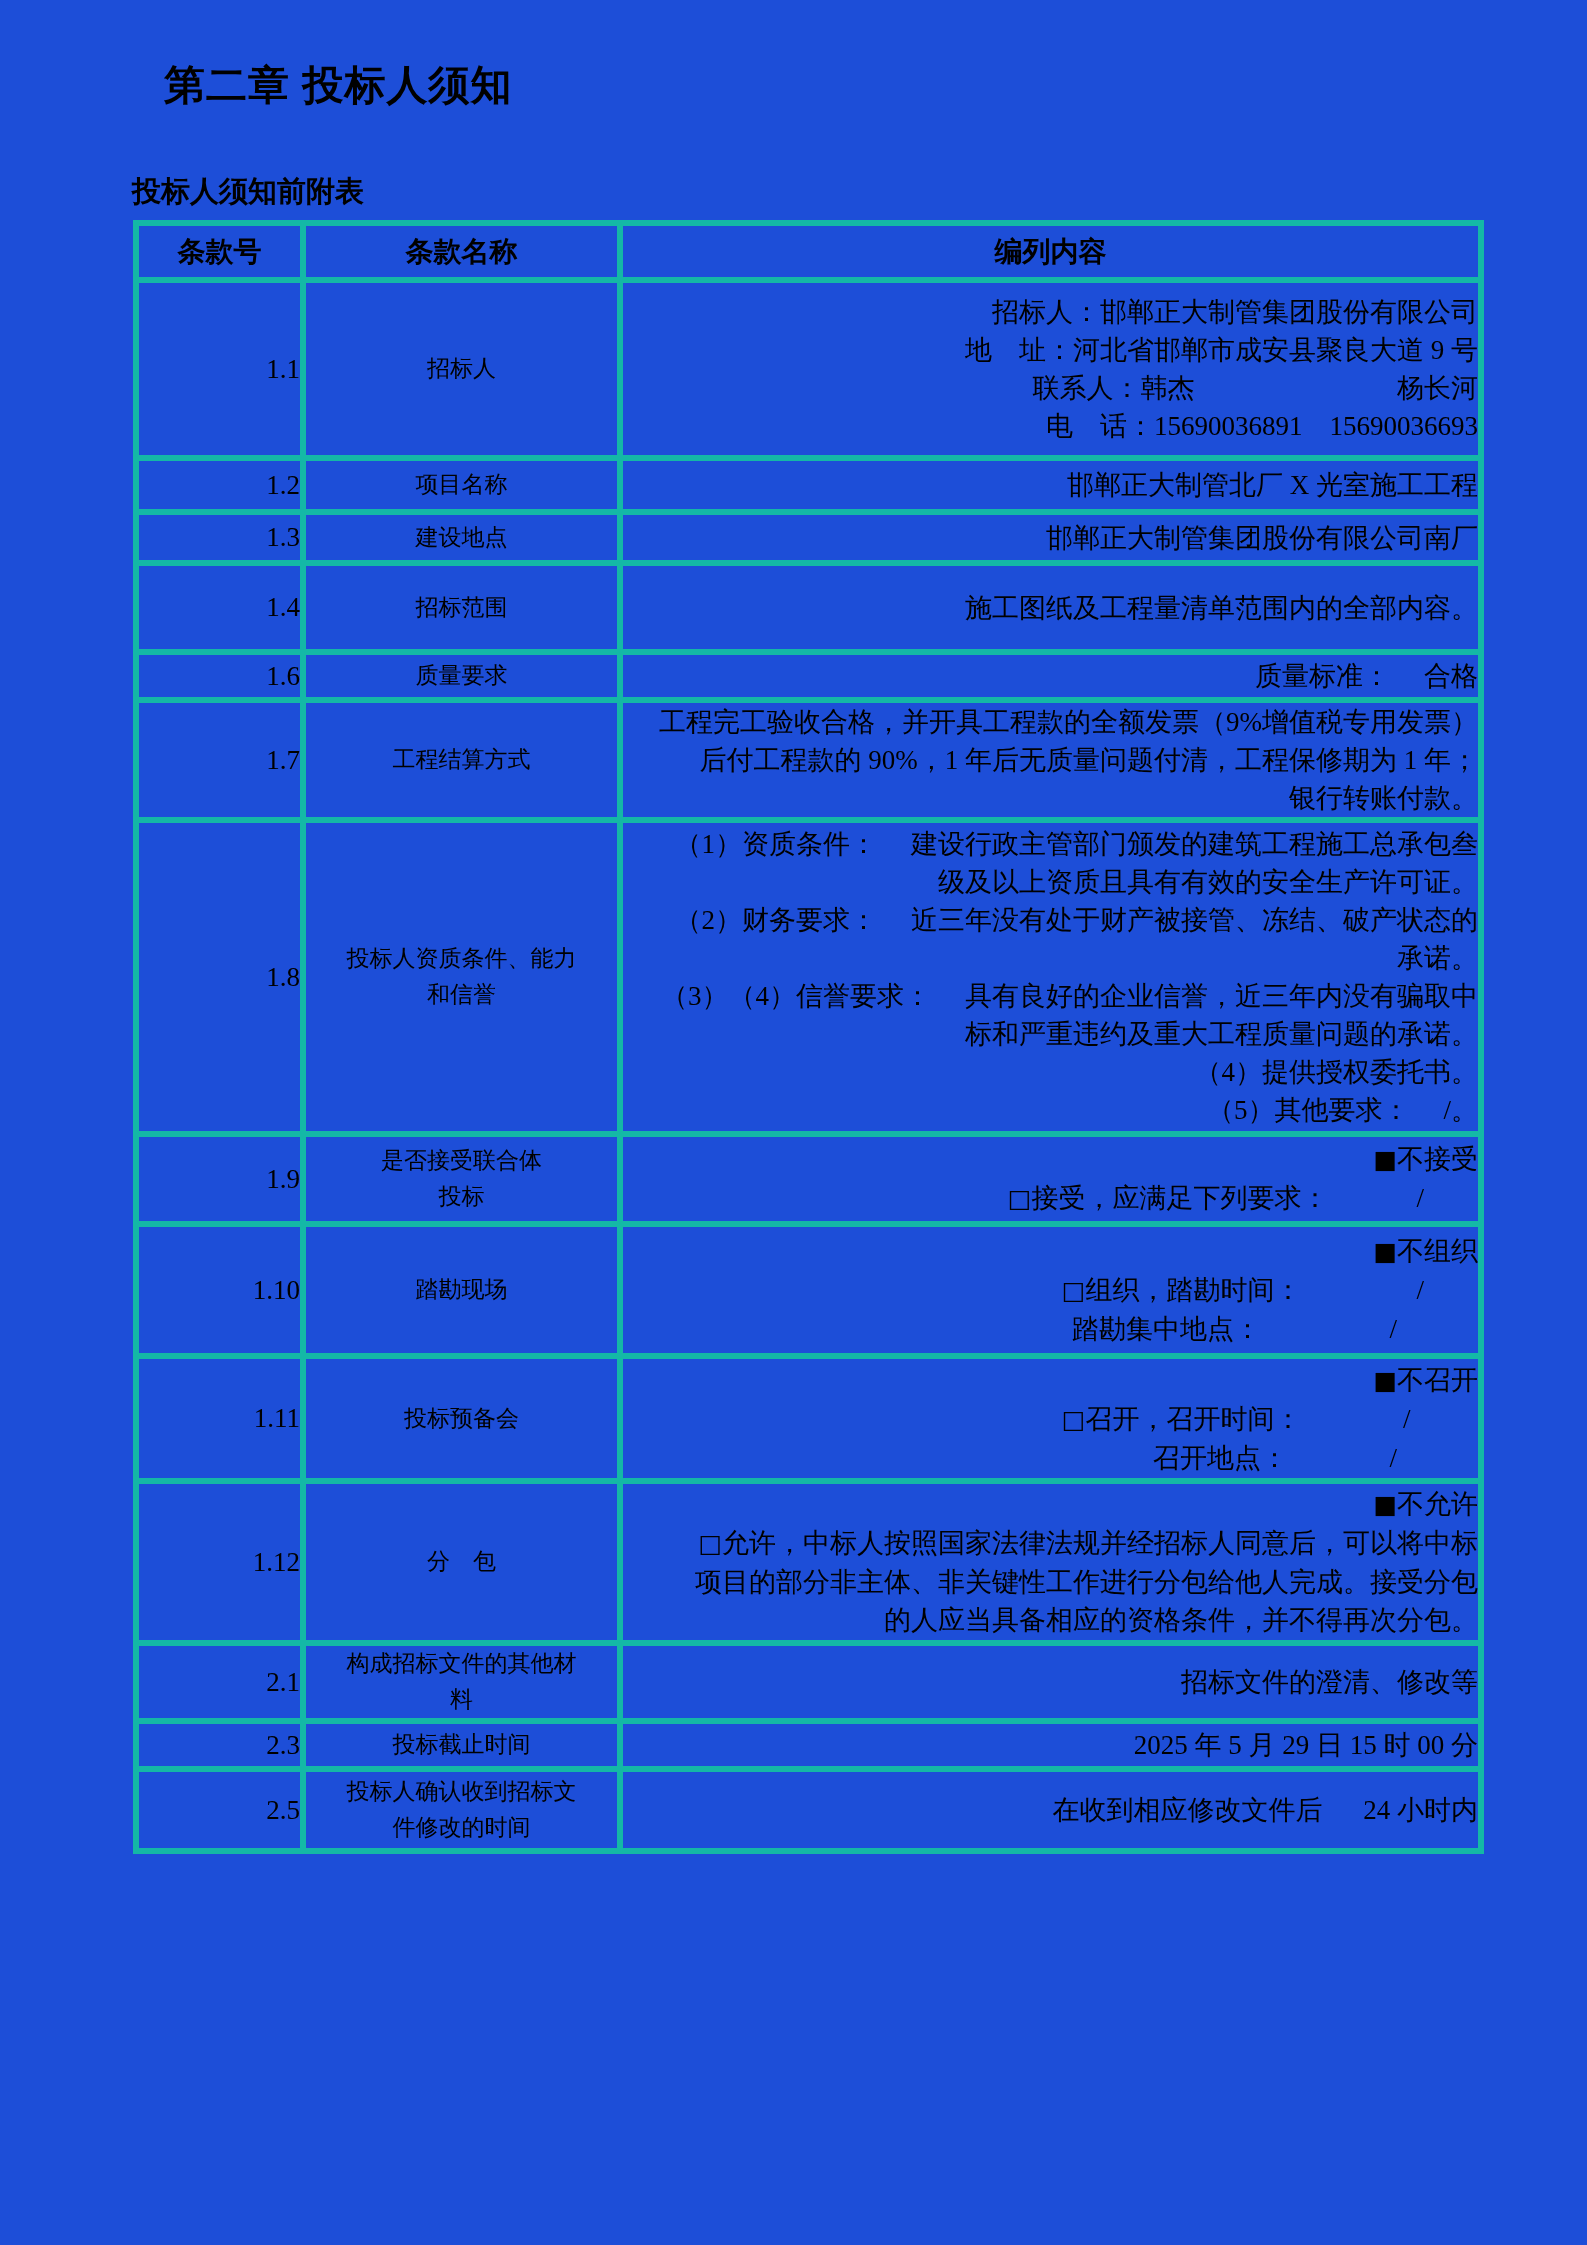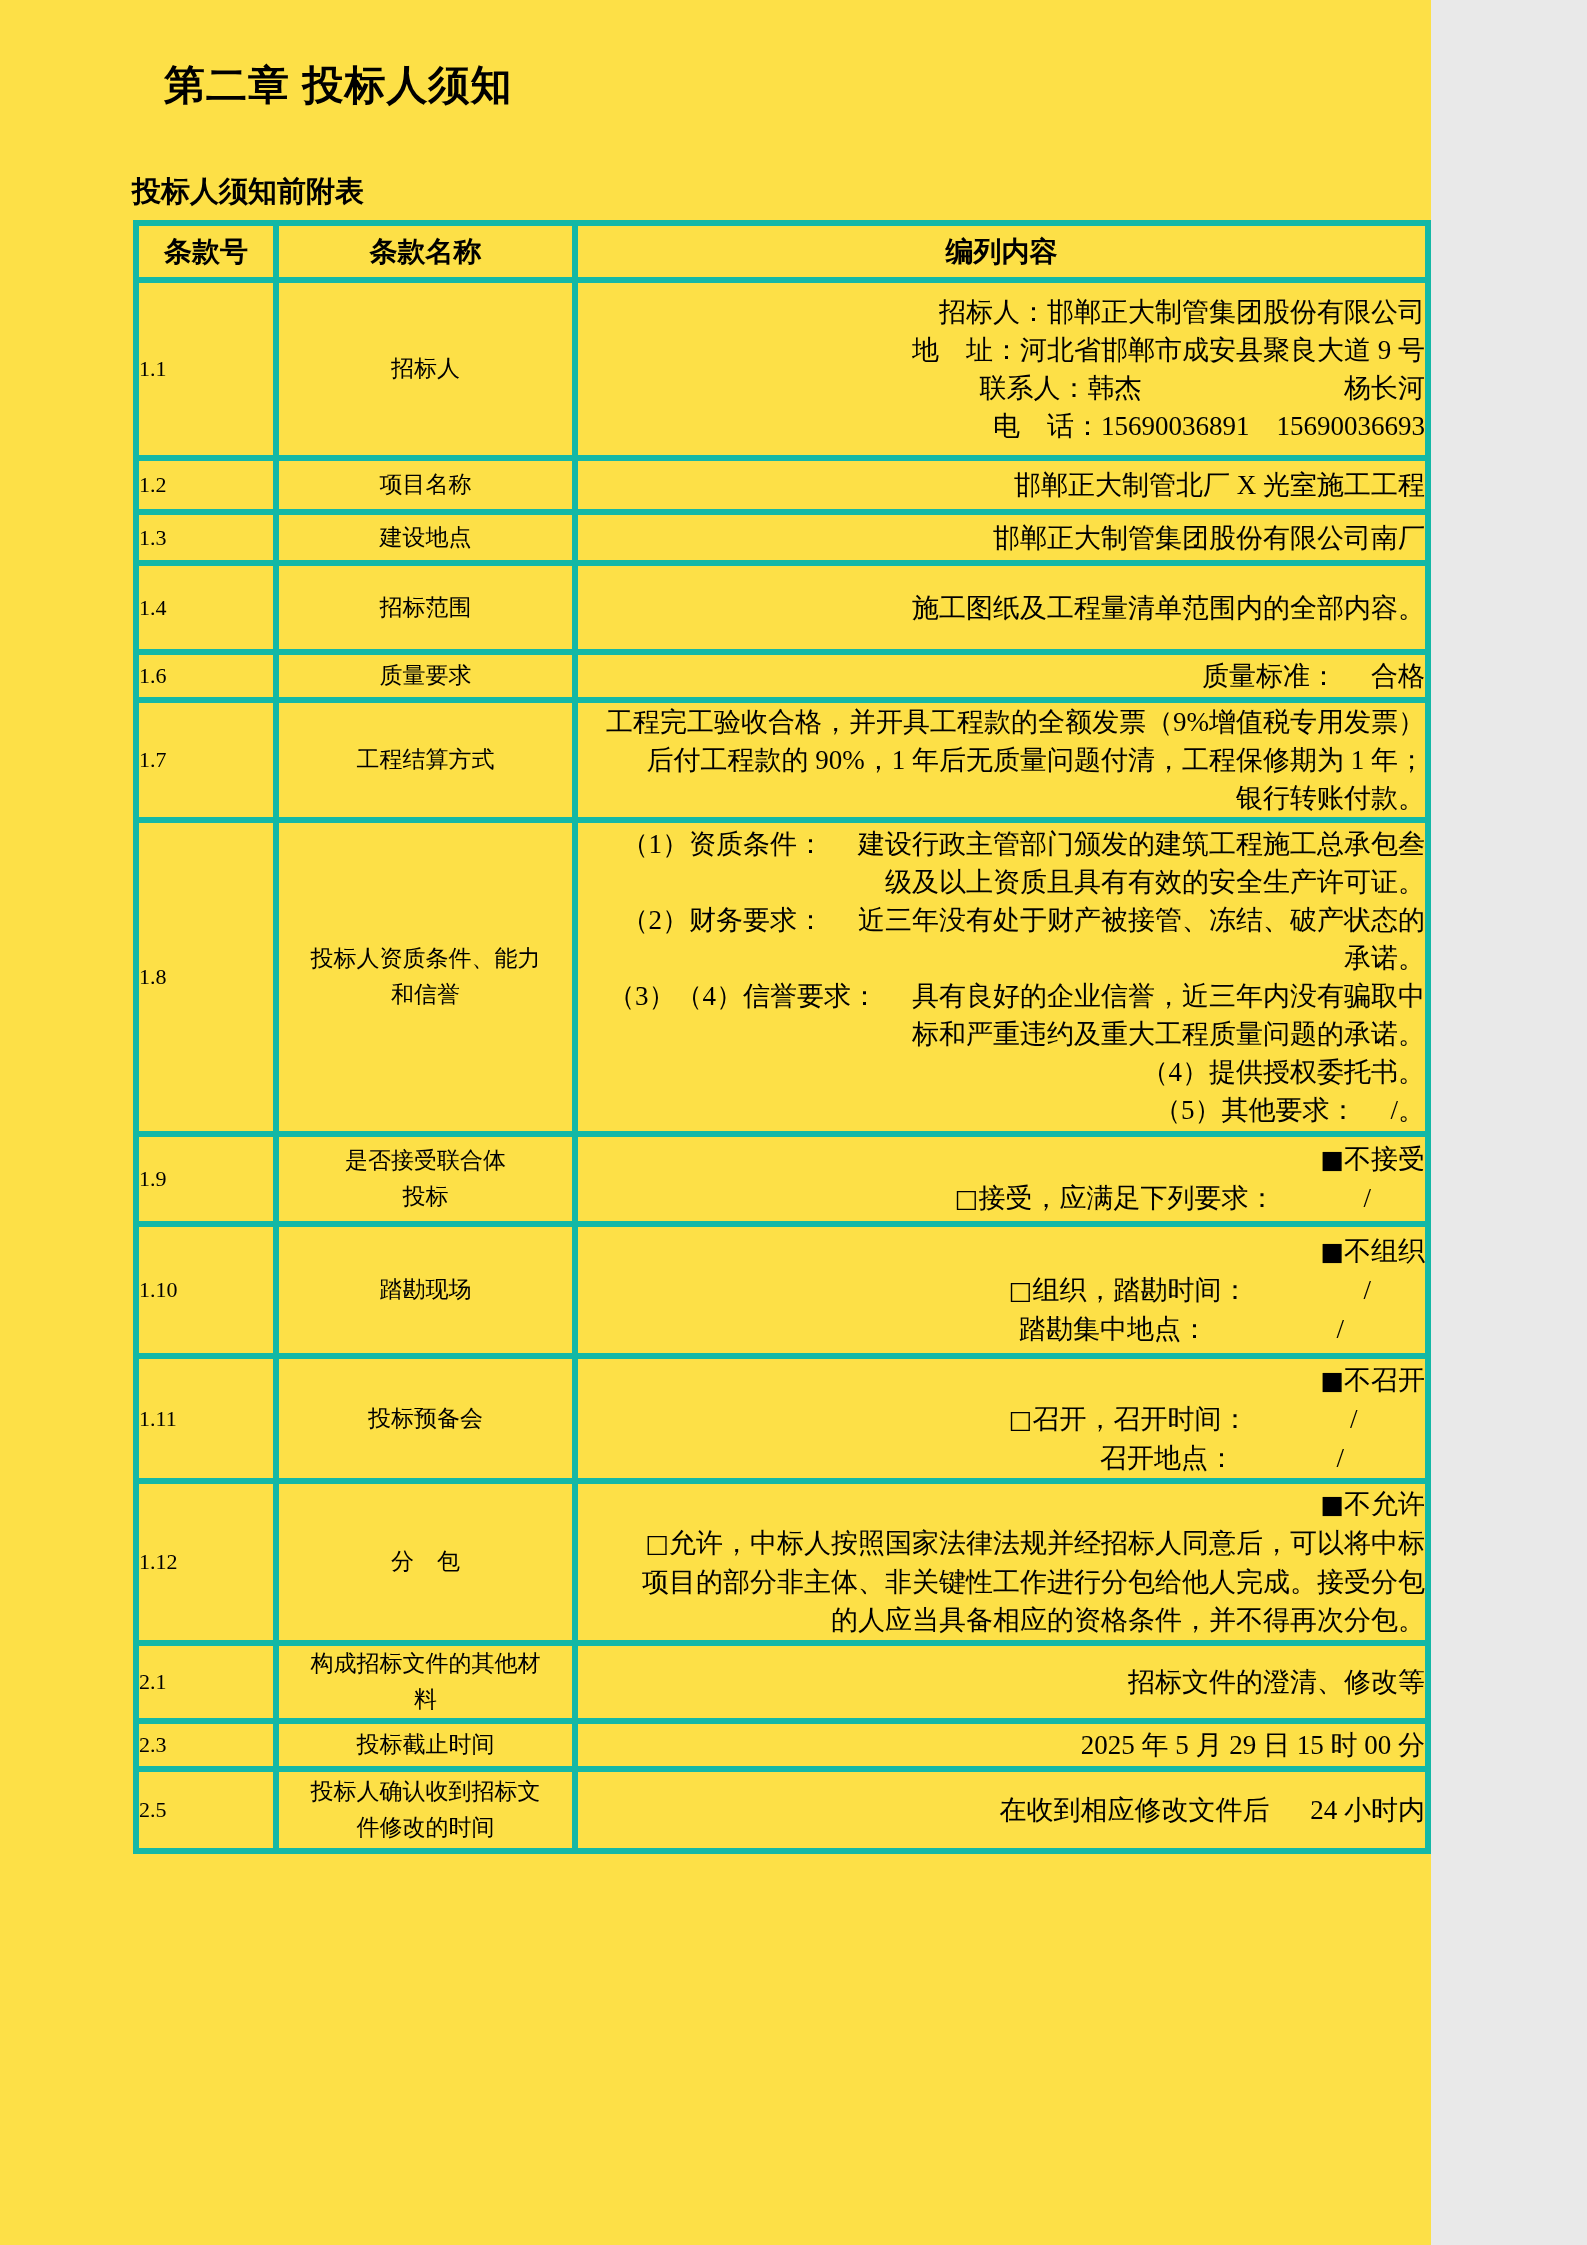--- a/index.html
+++ b/index.html
@@ -1,19 +1,19 @@
 <!DOCTYPE html>
 <html><head>
 <meta charset="utf-8">
 <style>
   html,body{margin:0;padding:0;background:#e9e9e9;}
   .page{
     position:relative;
-    width:1431px;height:2245px;
-    background:#fde047;
+    width:1587px;height:2245px;
+    background:#1d4ed8;
     font-family:"Liberation Serif","DejaVu Serif",serif;
     color:#000;
     overflow:hidden;
   }
   .chapter-title{
     position:absolute;left:164px;top:58px;
     font-family:"Liberation Sans","DejaVu Sans",sans-serif;
     font-weight:bold;font-size:41px;letter-spacing:1px;
   }
   .table-caption{
@@ -29,22 +29,22 @@
     border:6px solid #14b8a6;
     padding:0;
     overflow:hidden;
   }
   table.bid th{
     height:51px;
     font-size:28px;font-weight:bold;
     text-align:center;vertical-align:middle;
   }
   td.no-cell{
-    text-align:left;vertical-align:middle;
-    font-size:22px;
+    text-align:right;vertical-align:middle;
+    font-size:27px;
   }
   td.name-cell{
     text-align:center;vertical-align:middle;
     font-size:23px;
     border-radius:27px;
   }
   td.content-cell{
     vertical-align:middle;
     padding-left:14px;padding-right:6px;text-align:right;
   }

